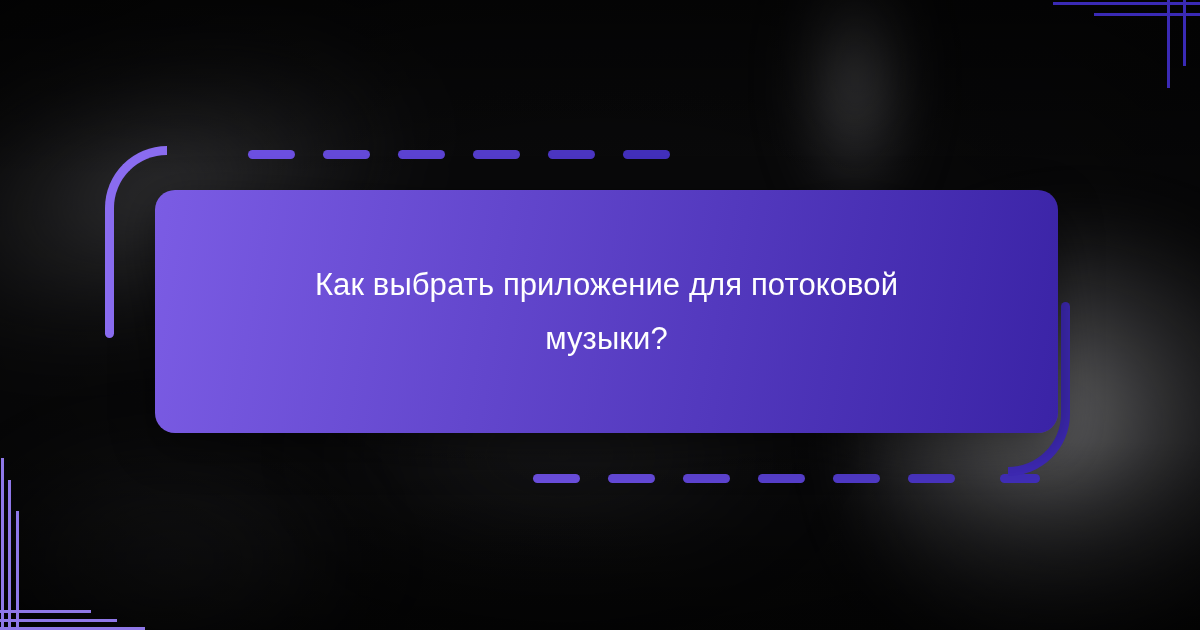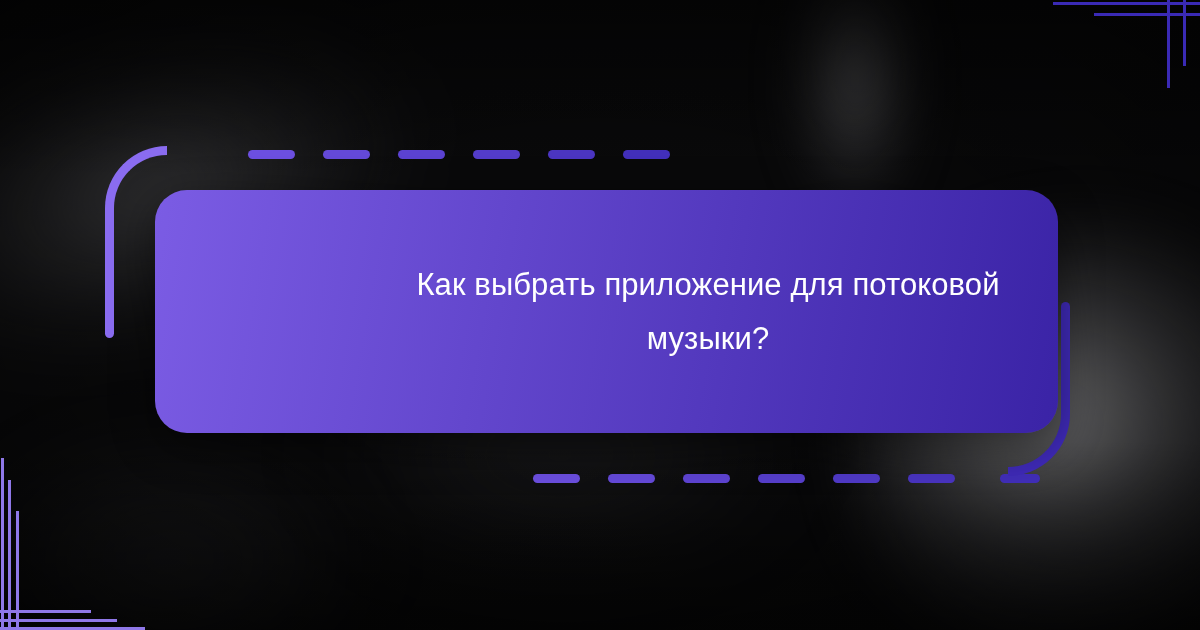--- a/index.html
+++ b/index.html
@@ -148,17 +148,17 @@
       <div class="dash" style="left: 908px; top: 474px; width: 47px; background: rgb(73, 52, 192);"></div>
       <div class="dash" style="left: 1000px; top: 474px; width: 40px; background: rgb(65, 46, 184);"></div>
     </div>
   <div id="arc-top-left" style="position: absolute; left: 105px; top: 146px; width: 62px; height: 188px; box-sizing: border-box; border-left: 9px solid rgb(138, 108, 240); border-top: 9px solid rgb(138, 108, 240); border-top-left-radius: 62px; border-right: none; border-bottom: none;">
       <div style="position: absolute; left: -9px; bottom: -4px; width: 9px; height: 9px; background: rgb(138, 108, 240); border-radius: 5px;"></div>
     </div>
   <div id="arc-bottom-right" style="position: absolute; left: 1008px; top: 306px; width: 62px; height: 170px; box-sizing: border-box; border-right: 9px solid rgb(63, 42, 184); border-bottom: 9px solid rgb(63, 42, 184); border-bottom-right-radius: 62px; border-left: none; border-top: none;">
       <div style="position: absolute; right: -9px; top: -4px; width: 9px; height: 9px; background: rgb(63, 42, 184); border-radius: 5px;"></div>
     </div>
 
-  <div class="card" id="main-card" style="background: linear-gradient(100deg, rgb(123, 92, 228) 0%, rgb(58, 35, 166) 100%); border-radius: 32px; justify-content: flex-end;">
+  <div class="card" id="main-card" style="background: linear-gradient(100deg, rgb(123, 92, 228) 0%, rgb(58, 35, 166) 100%); border-radius: 20px;">
     <h1 class="card-title" style="color: rgb(255, 255, 255);">Как выбрать приложение для потоковой музыки?</h1>
   </div>
 
 </div>
 
 </body></html>

